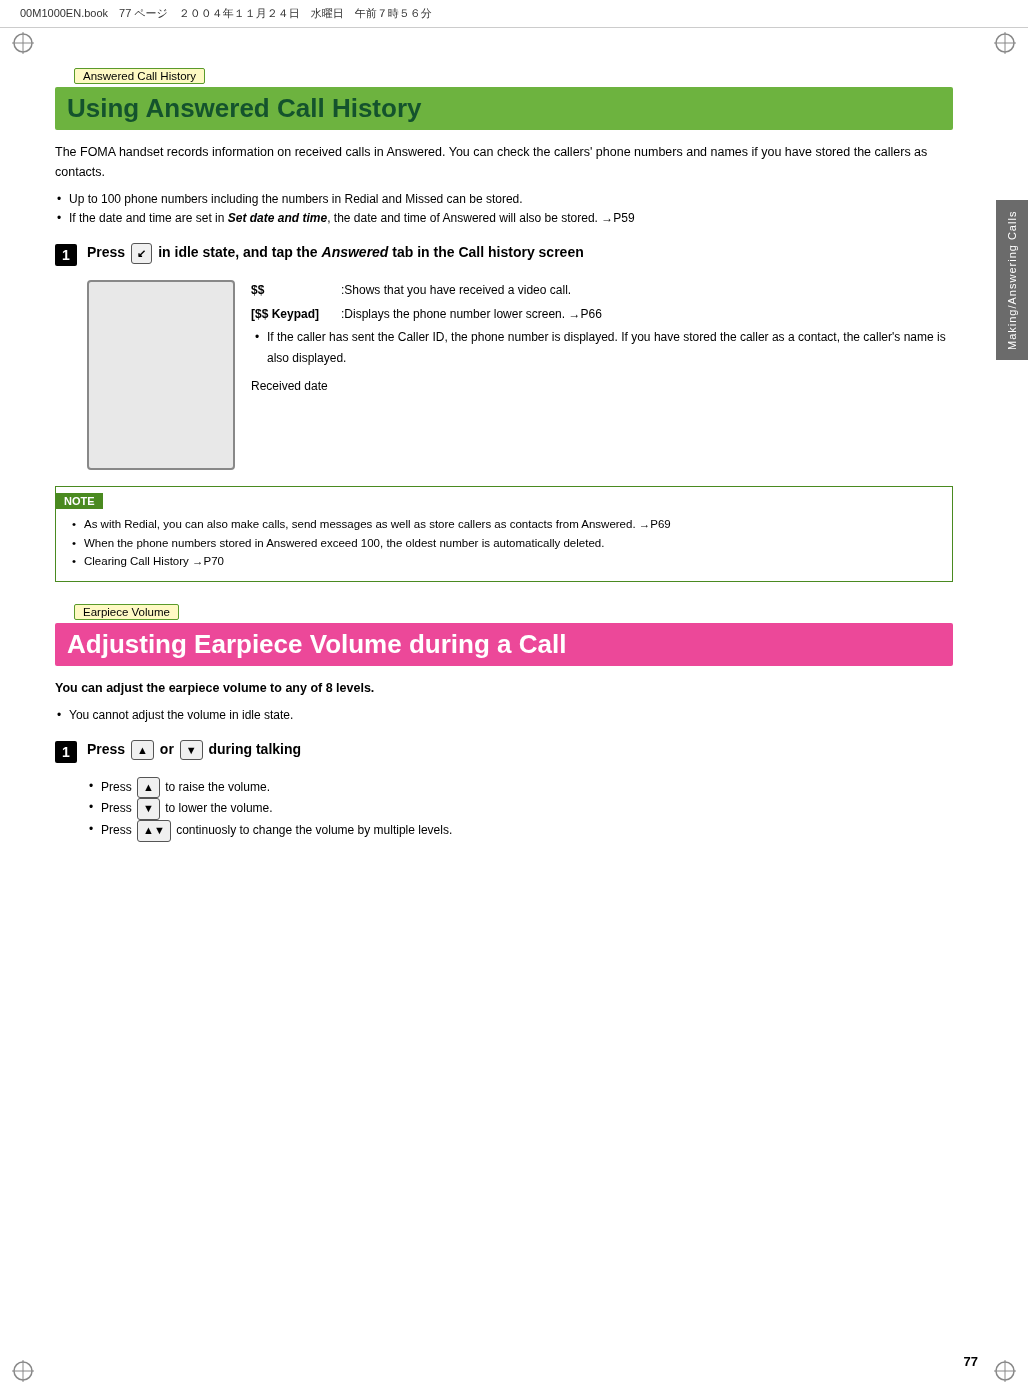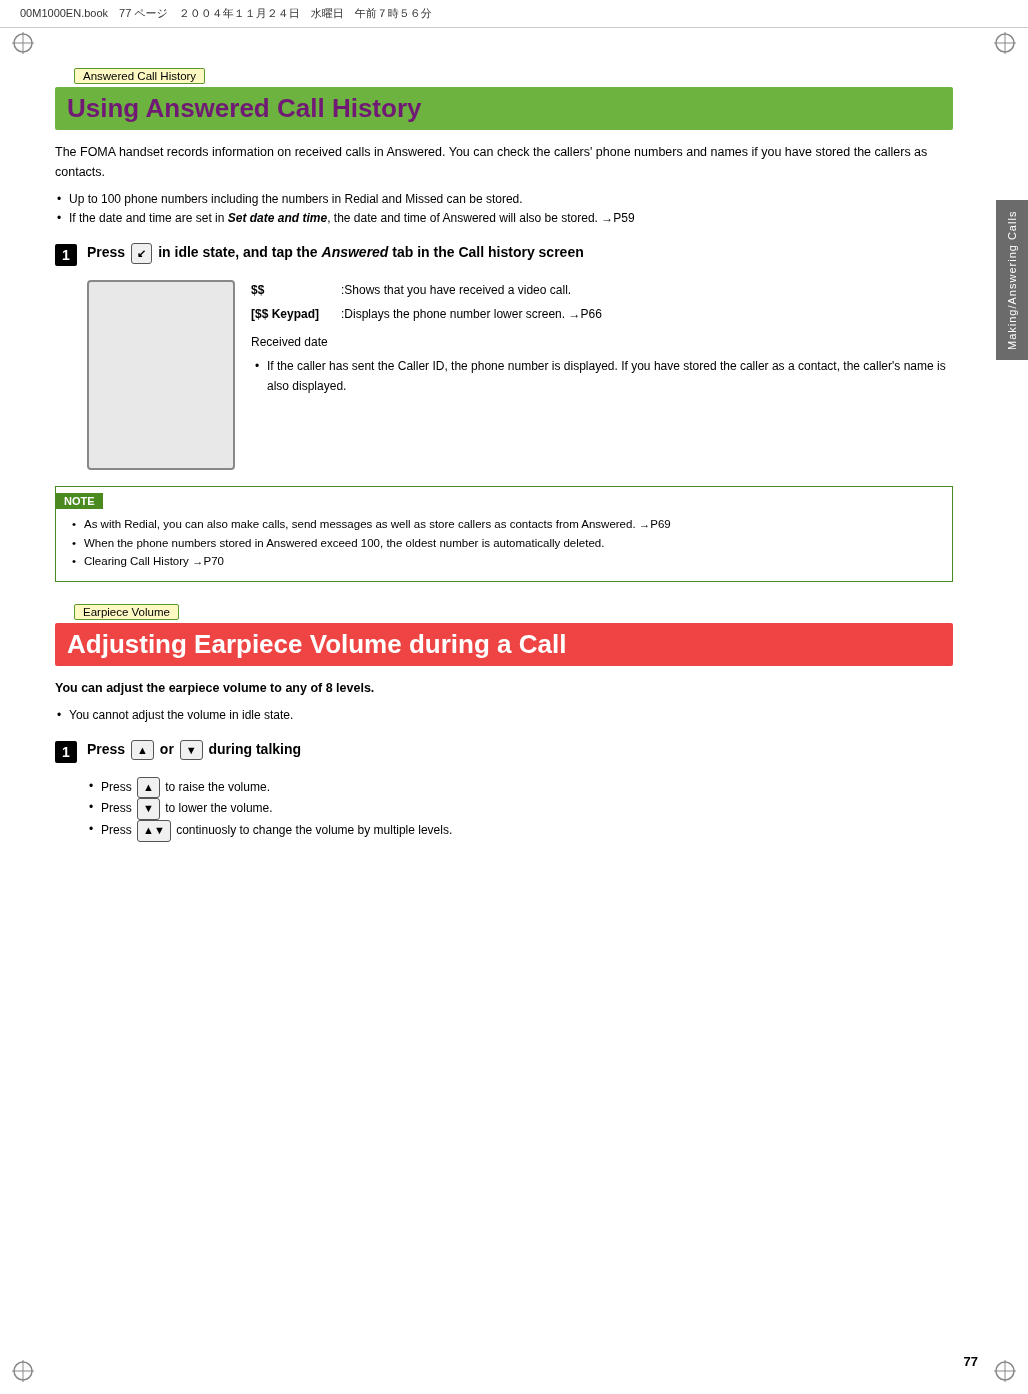--- a/index.html
+++ b/index.html
@@ -89,30 +89,30 @@
       padding: 1px 8px;
       font-size: 11.5px;
       color: #000;
       margin-bottom: 3px;
       background: #fef9c3;
       margin-left: 19px;
     }
 
     .section-heading-green {
       background: #6db33f;
-      color: #701a75;
+      color: #14532d;
       font-size: 26px;
       font-weight: bold;
       padding: 6px 12px;
       margin-bottom: 12px;
       border-radius: 2px;
     }
 
     .section-heading-dark {
-      background: #ef4444;
+      background: #ec4899;
       color: #fff;
       font-size: 26px;
       font-weight: bold;
       padding: 6px 12px;
       margin-bottom: 12px;
       border-radius: 2px;
     }
 
     .intro-text {
       font-size: 12.5px;
@@ -347,25 +347,25 @@
           <div class="row">
             <span class="label-key">$$</span>
             <span>: </span>
             <span class="label-val">Shows that you have received a video call.</span>
           </div>
           <div class="row">
             <span class="label-key">[$$ Keypad]</span>
             <span>: </span>
             <span class="label-val">Displays the phone number lower screen. →P66</span>
           </div>
+          <div class="row sub-bullet">
+            <span>If the caller has sent the Caller ID, the phone number is displayed. If you have stored the caller as a contact, the caller's name is also displayed.</span>
+          </div>
           <div class="row" style="margin-top:8px;">
             <span>Received date</span>
-          </div>
-          <div class="row sub-bullet">
-            <span>If the caller has sent the Caller ID, the phone number is displayed. If you have stored the caller as a contact, the caller's name is also displayed.</span>
           </div>
         </div>
       </div>
     </div>
 
     <div class="note-box">
       <div class="note-header">NOTE</div>
       <ul class="note-list">
         <li>As with Redial, you can also make calls, send messages as well as store callers as contacts from Answered. →P69</li>
         <li>When the phone numbers stored in Answered exceed 100, the oldest number is automatically deleted.</li>

